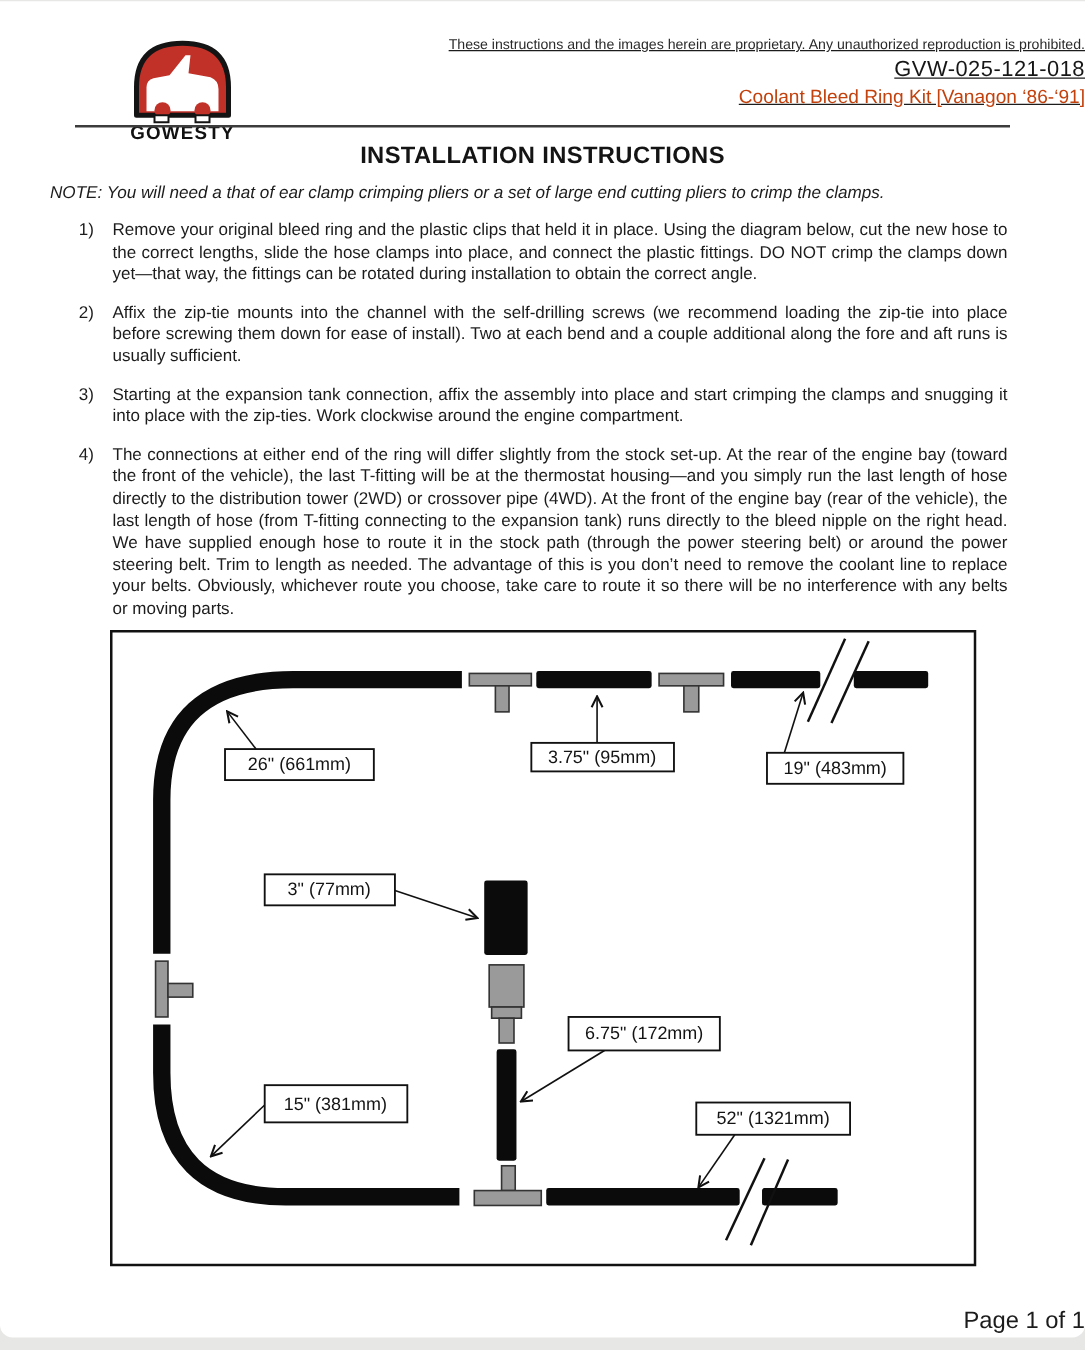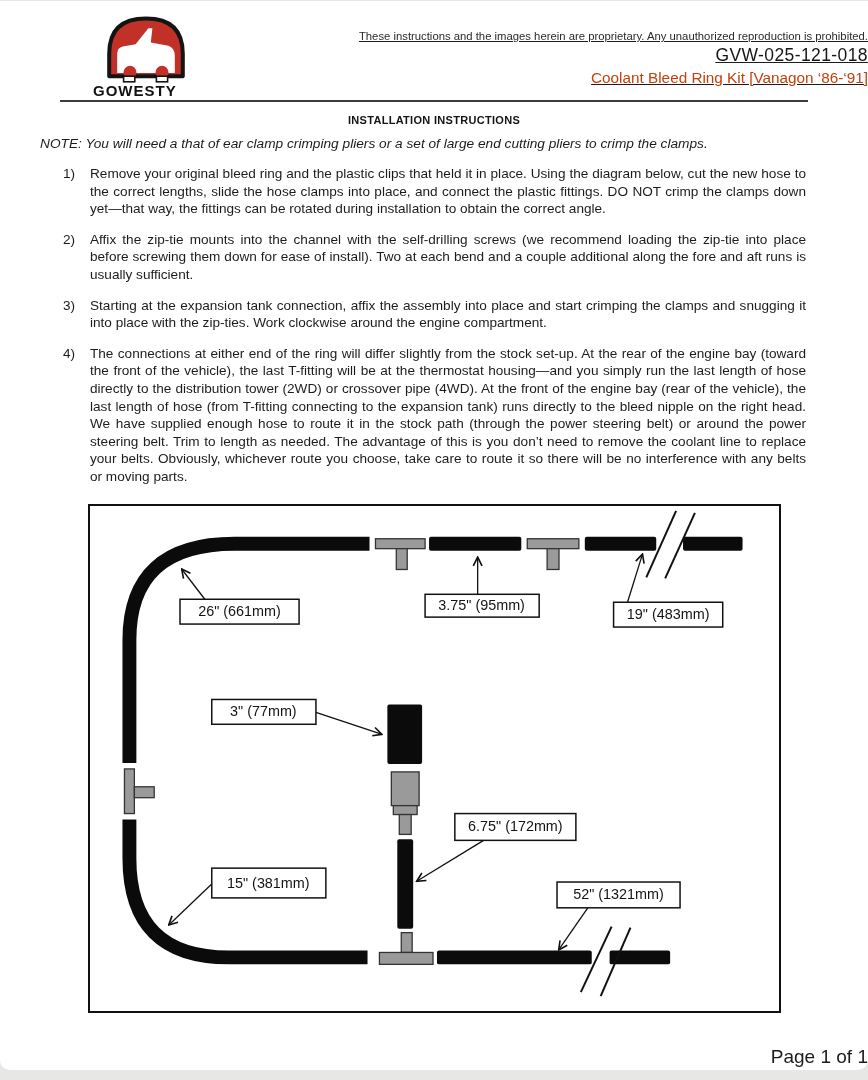--- a/index.html
+++ b/index.html
@@ -2,31 +2,31 @@
 <html><head>
 <meta charset="utf-8">
 <style>
   * { margin:0; padding:0; box-sizing:border-box; }
   body { background:#e7e7e5; font-family:"Liberation Sans", sans-serif; }
   .page { position:relative; width:868px; height:1080px; background:#e7e7e5; overflow:hidden; color:#1c1c1c; }
   .sheet { position:absolute; left:0; top:1px; width:868px; height:1069px; background:#ffffff; border-radius:0 0 10px 10px; }
 
   
   .header { position:relative; height:100px; }
-  .logo { position:absolute; left:93px; top:8px; width:106px; }
+  .logo { position:absolute; left:93px; top:24px; width:106px; text-align:center; }
   .logo svg { display:block; margin:0 auto; }
   .logo-text { font-size:15px; font-weight:bold; letter-spacing:1px; color:#111; margin-top:-3px; }
   .header-text { padding-top:29px; text-align:right;text-decoration:underline; }
   .notice { font-size:11.3px; color:#2a2a2a; }
   .part-number { font-size:17.5px; margin-top:3px; letter-spacing:0.4px; color:#161616; }
   .product-title { font-size:15.3px; margin-top:3px; color:#c2410c; }
   .rule { position:absolute; left:60px; right:60px; top:99px; border-top:2px solid #3c3c3c; }
 
   
-  .section-title { text-align:center; font-size:11px; font-weight:600; letter-spacing:0.3px; margin-top:13px; color:#141414; }
+  .section-title { text-align:center; font-size:19px; font-weight:600; letter-spacing:0.3px; margin-top:13px; color:#141414; }
   .note { margin:10px 42px 0 40px; font-style:italic; font-size:13.7px; }
   .steps { margin:14px 62px 0 63px; font-size:13.6px; line-height:17.6px; }
   .step { display:flex; margin-bottom:13px; }
   .step-num { flex:0 0 27px; }
   .step-text { flex:1; text-align:justify; }
 
   
   .diagram { position:absolute; left:88px; top:503px; width:693px; height:509px; border:2px solid #111; background:#fff; }
   .diagram svg { display:block; width:100%; height:100%; }
   .hose { fill:#0b0b0b; }

